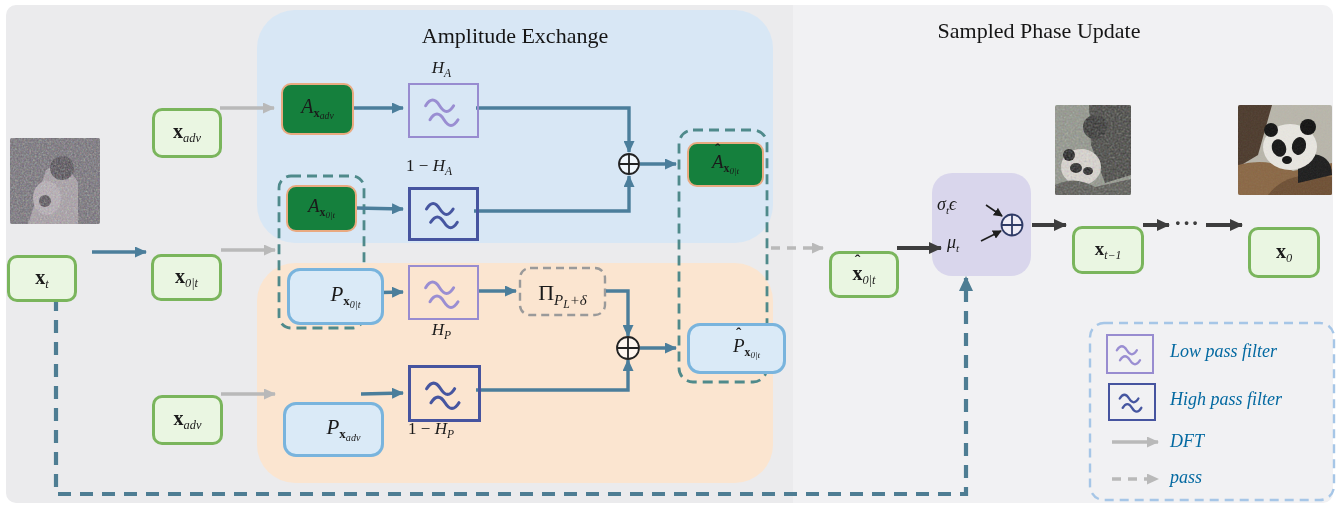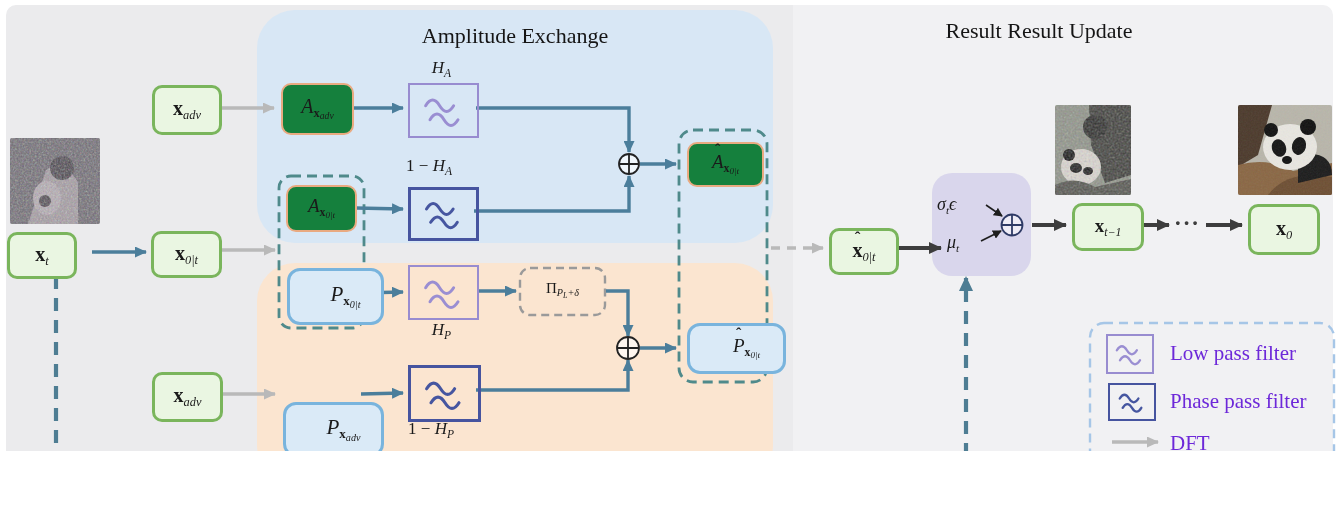--- a/index.html
+++ b/index.html
@@ -1,60 +1,60 @@
 <!DOCTYPE html>
 <html><head>
 <meta charset="utf-8">
 <style>
   html,body{margin:0;padding:0;background:#ffffff;}
-  .canvas{position:relative;width:1339px;height:451px;background:#ffffff;overflow:hidden;
+  .canvas{position:relative;width:1339px;height:511px;background:#ffffff;overflow:hidden;
           font-family:"Liberation Serif","DejaVu Serif",serif;color:#1a1a1a;}
   .bgl{position:absolute;left:6px;top:5px;width:787px;height:498px;background:#ebebed;border-radius:10px 0 0 10px;}
   .bgr{position:absolute;left:793px;top:5px;width:540px;height:498px;background:#f1f1f3;border-radius:0 10px 10px 0;}
   .panel{position:absolute;border-radius:38px;}
   .panel.blue{left:257px;top:10px;width:516px;height:233px;background:#d8e7f5;}
   .panel.peach{left:257px;top:263px;width:516px;height:220px;background:#fbe5d0;}
   .panel.purple{left:932px;top:173px;width:99px;height:103px;background:#d9d6ec;border-radius:20px;}
   .title{position:absolute;text-align:center;font-size:22px;color:#151515;}
   .node{position:absolute;display:flex;align-items:center;justify-content:center;border-radius:10px;}
-  .node.green{background:#eaf6e2;border:3px solid #7ab55c;}
+  .node.green{background:#eaf6e2;border:3px solid #7ab55c;margin-top:23px;}
   .node.orange{background:#15803d;border:2.5px solid #e9aa81;}
   .node.blue{background:#daeaf7;border:3px solid #79b4dd;border-radius:13px;padding-left:20px;}
   .filter{position:absolute;display:flex;align-items:center;justify-content:center;background:transparent;}
   .filter.purple{border:2.5px solid #988cd0;}
   .filter.bluef{border:3px solid #46549f;}
   .lbl{position:relative;font-size:20px;line-height:1;white-space:nowrap;}
   .lbl i{font-style:italic;}
   .bx{font-weight:bold;font-style:normal;}
   .sub{font-size:0.62em;vertical-align:-0.32em;}
   .ssub{font-size:0.78em;vertical-align:-0.25em;}
   .mw{position:relative;display:inline-block;}
   .hat{position:absolute;left:50%;transform:translateX(-50%);top:-0.62em;font-size:0.85em;font-weight:bold;}
   .mathlbl{position:absolute;text-align:center;font-size:17px;font-style:italic;white-space:nowrap;}
   .mathlbl .sub{font-size:0.68em;}
-  .pitext{font-size:15px;}
+  .pitext{font-size:22px;}
   .upd{position:absolute;font-size:18px;font-style:italic;white-space:nowrap;}
   .dots{position:absolute;font-size:23px;font-weight:bold;color:#3d3d3d;letter-spacing:1px;}
-  .legend-text{position:absolute;font-size:21px;color:#6d28d9;}
+  .legend-text{position:absolute;font-size:18px;color:#0369a1;font-style:italic;}
   svg.overlay{position:absolute;left:0;top:0;pointer-events:none;}
   .imgbox{position:absolute;overflow:hidden;border-radius:2px;}
 </style>
 </head>
 <body>
 
 <div class="canvas">
 
   <div class="bgl"></div>
   <div class="bgr"></div>
   <div class="panel blue"></div>
   <div class="panel peach"></div>
   <div class="panel purple"></div>
 
   <div class="title" style="left:357px;top:23px;width:316px;">Amplitude Exchange</div>
-  <div class="title" style="left:879px;top:18px;width:320px;">Result Result Update</div>
+  <div class="title" style="left:879px;top:18px;width:320px;">Sampled Phase Update</div>
 
   <div class="imgbox" style="left:10px;top:138px;width:90px;height:86px;">
     <svg width="90" height="86" viewBox="0 0 90 86">
       <defs>
           <filter id="nz1" x="0" y="0" width="100%" height="100%">
         <feTurbulence type="fractalNoise" baseFrequency="0.55" numOctaves="2" seed="7" stitchTiles="stitch"></feTurbulence>
         <feColorMatrix type="saturate" values="0.55"></feColorMatrix>
       </filter>
         </defs>
       <rect width="90" height="86" fill="#6e6a72"></rect>
@@ -282,17 +282,17 @@
         <path d="M14,34 q8,-13 16,0 q8,13 16,0"></path>
       </svg>
   </div>
   <div class="filter bluef" style="left:1108px;top:383px;width:44px;height:34px;border-width:2.5px;">
     <svg width="38" height="28" viewBox="0 0 60 48" stroke="#4656a0" stroke-width="4" fill="none" stroke-linecap="round">
         <path d="M9,18 q8,-13 16,0 q8,13 16,0"></path>
         <path d="M14,34 q8,-13 16,0 q8,13 16,0"></path>
       </svg>
   </div>
   <div class="legend-text" style="left:1170px;top:341px;">Low pass filter</div>
-  <div class="legend-text" style="left:1170px;top:389px;">Phase pass filter</div>
+  <div class="legend-text" style="left:1170px;top:389px;">High pass filter</div>
   <div class="legend-text" style="left:1170px;top:431px;">DFT</div>
   <div class="legend-text" style="left:1170px;top:467px;">pass</div>
 
 </div>
 
 </body></html>

